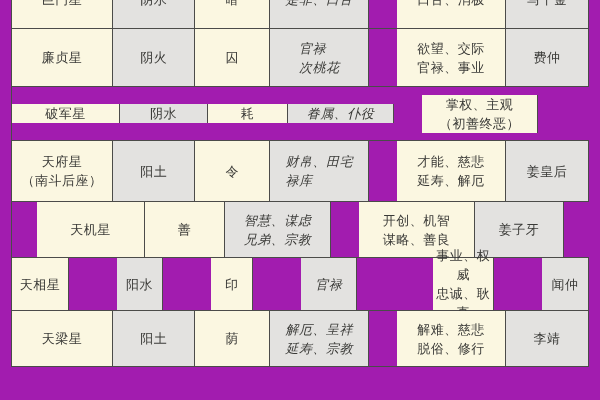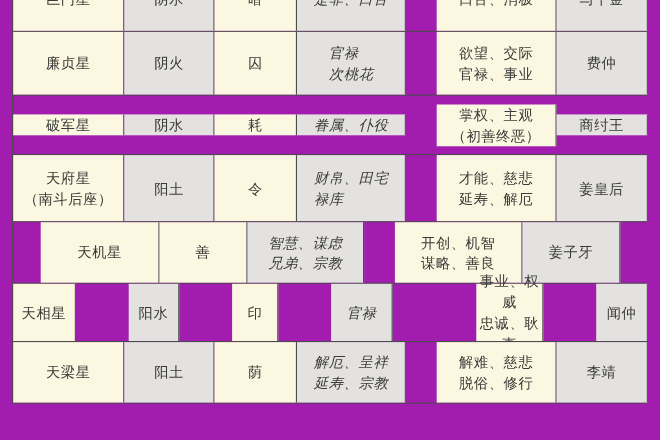--- a/index.html
+++ b/index.html
@@ -107,23 +107,20 @@
       <div class="cell c3 cream">
           <span class="inner">耗</span>
         </div>
       <div class="cell c4 gray">
           <span class="inner left">眷属、仆役</span>
         </div>
       <div class="cell c5 cream">
           <span class="inner">掌权、主观
 （初善终恶）</span>
         </div>
-      <div class="cell c6 gray">
-          <span class="inner">商纣王</span>
-        </div>
     </div>
 
     <div class="row r5">
       <div class="cell c1 cream">
           <span class="inner">天府星
 （南斗后座）</span>
         </div>
       <div class="cell c2 gray">
           <span class="inner">阳土</span>
         </div>

